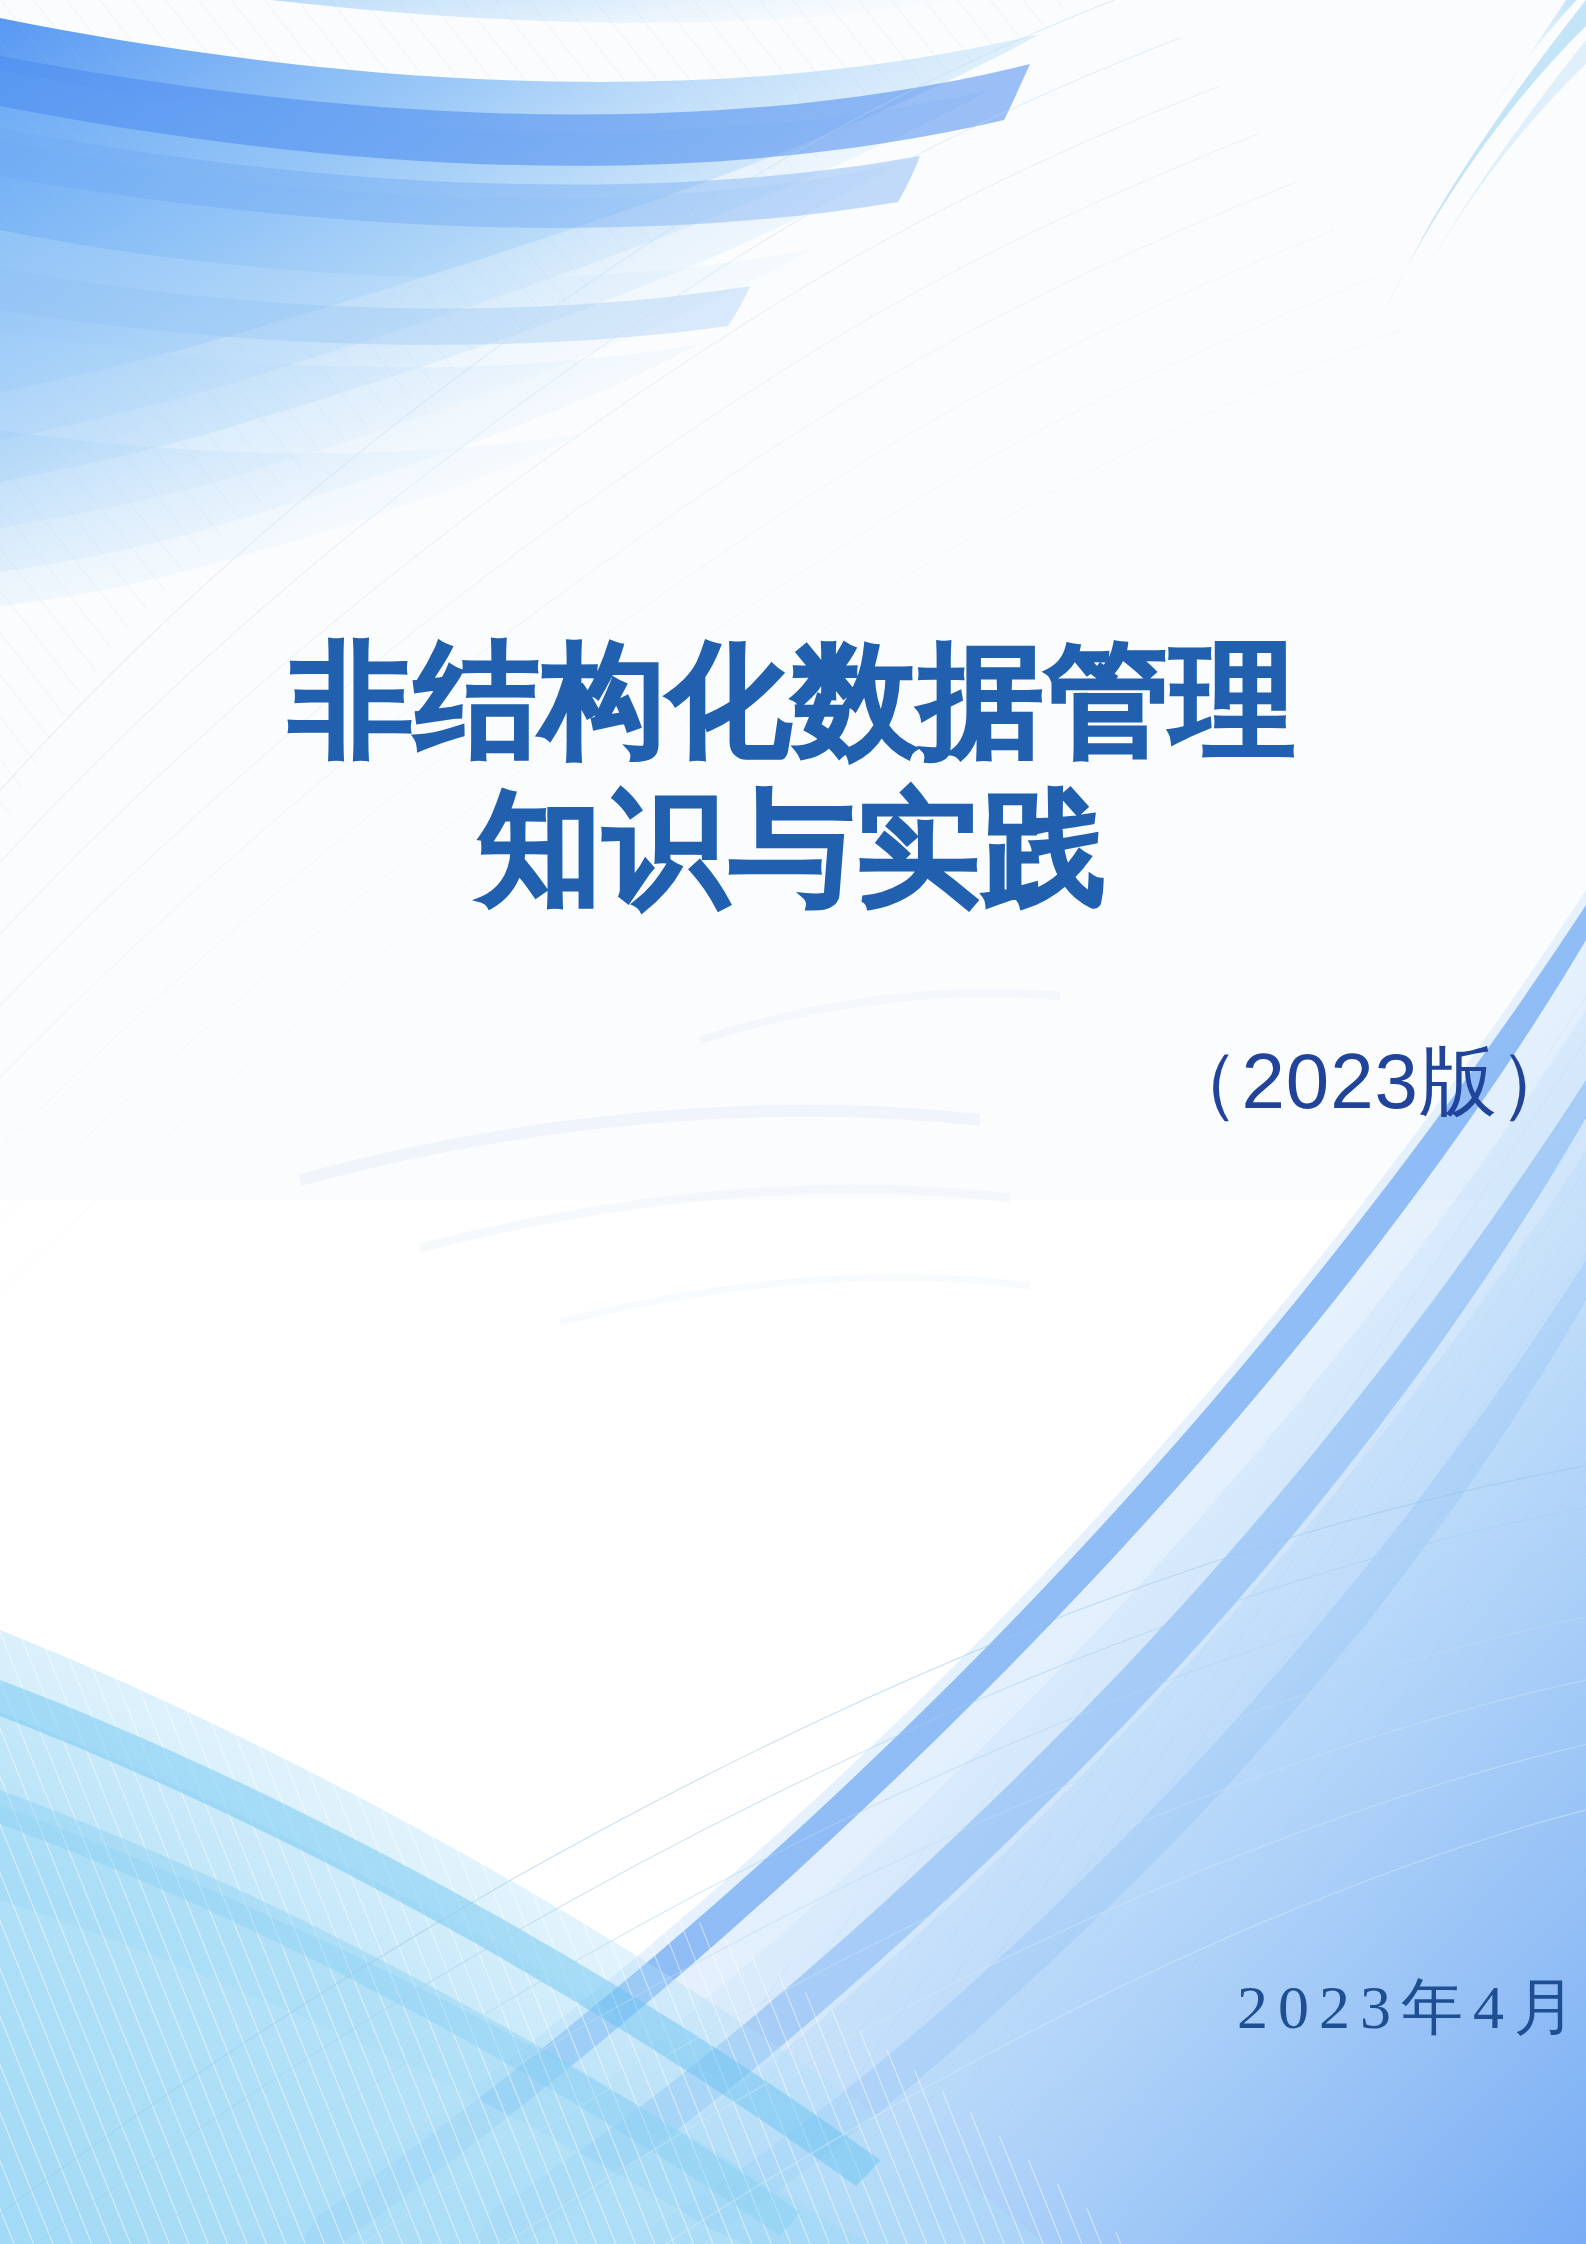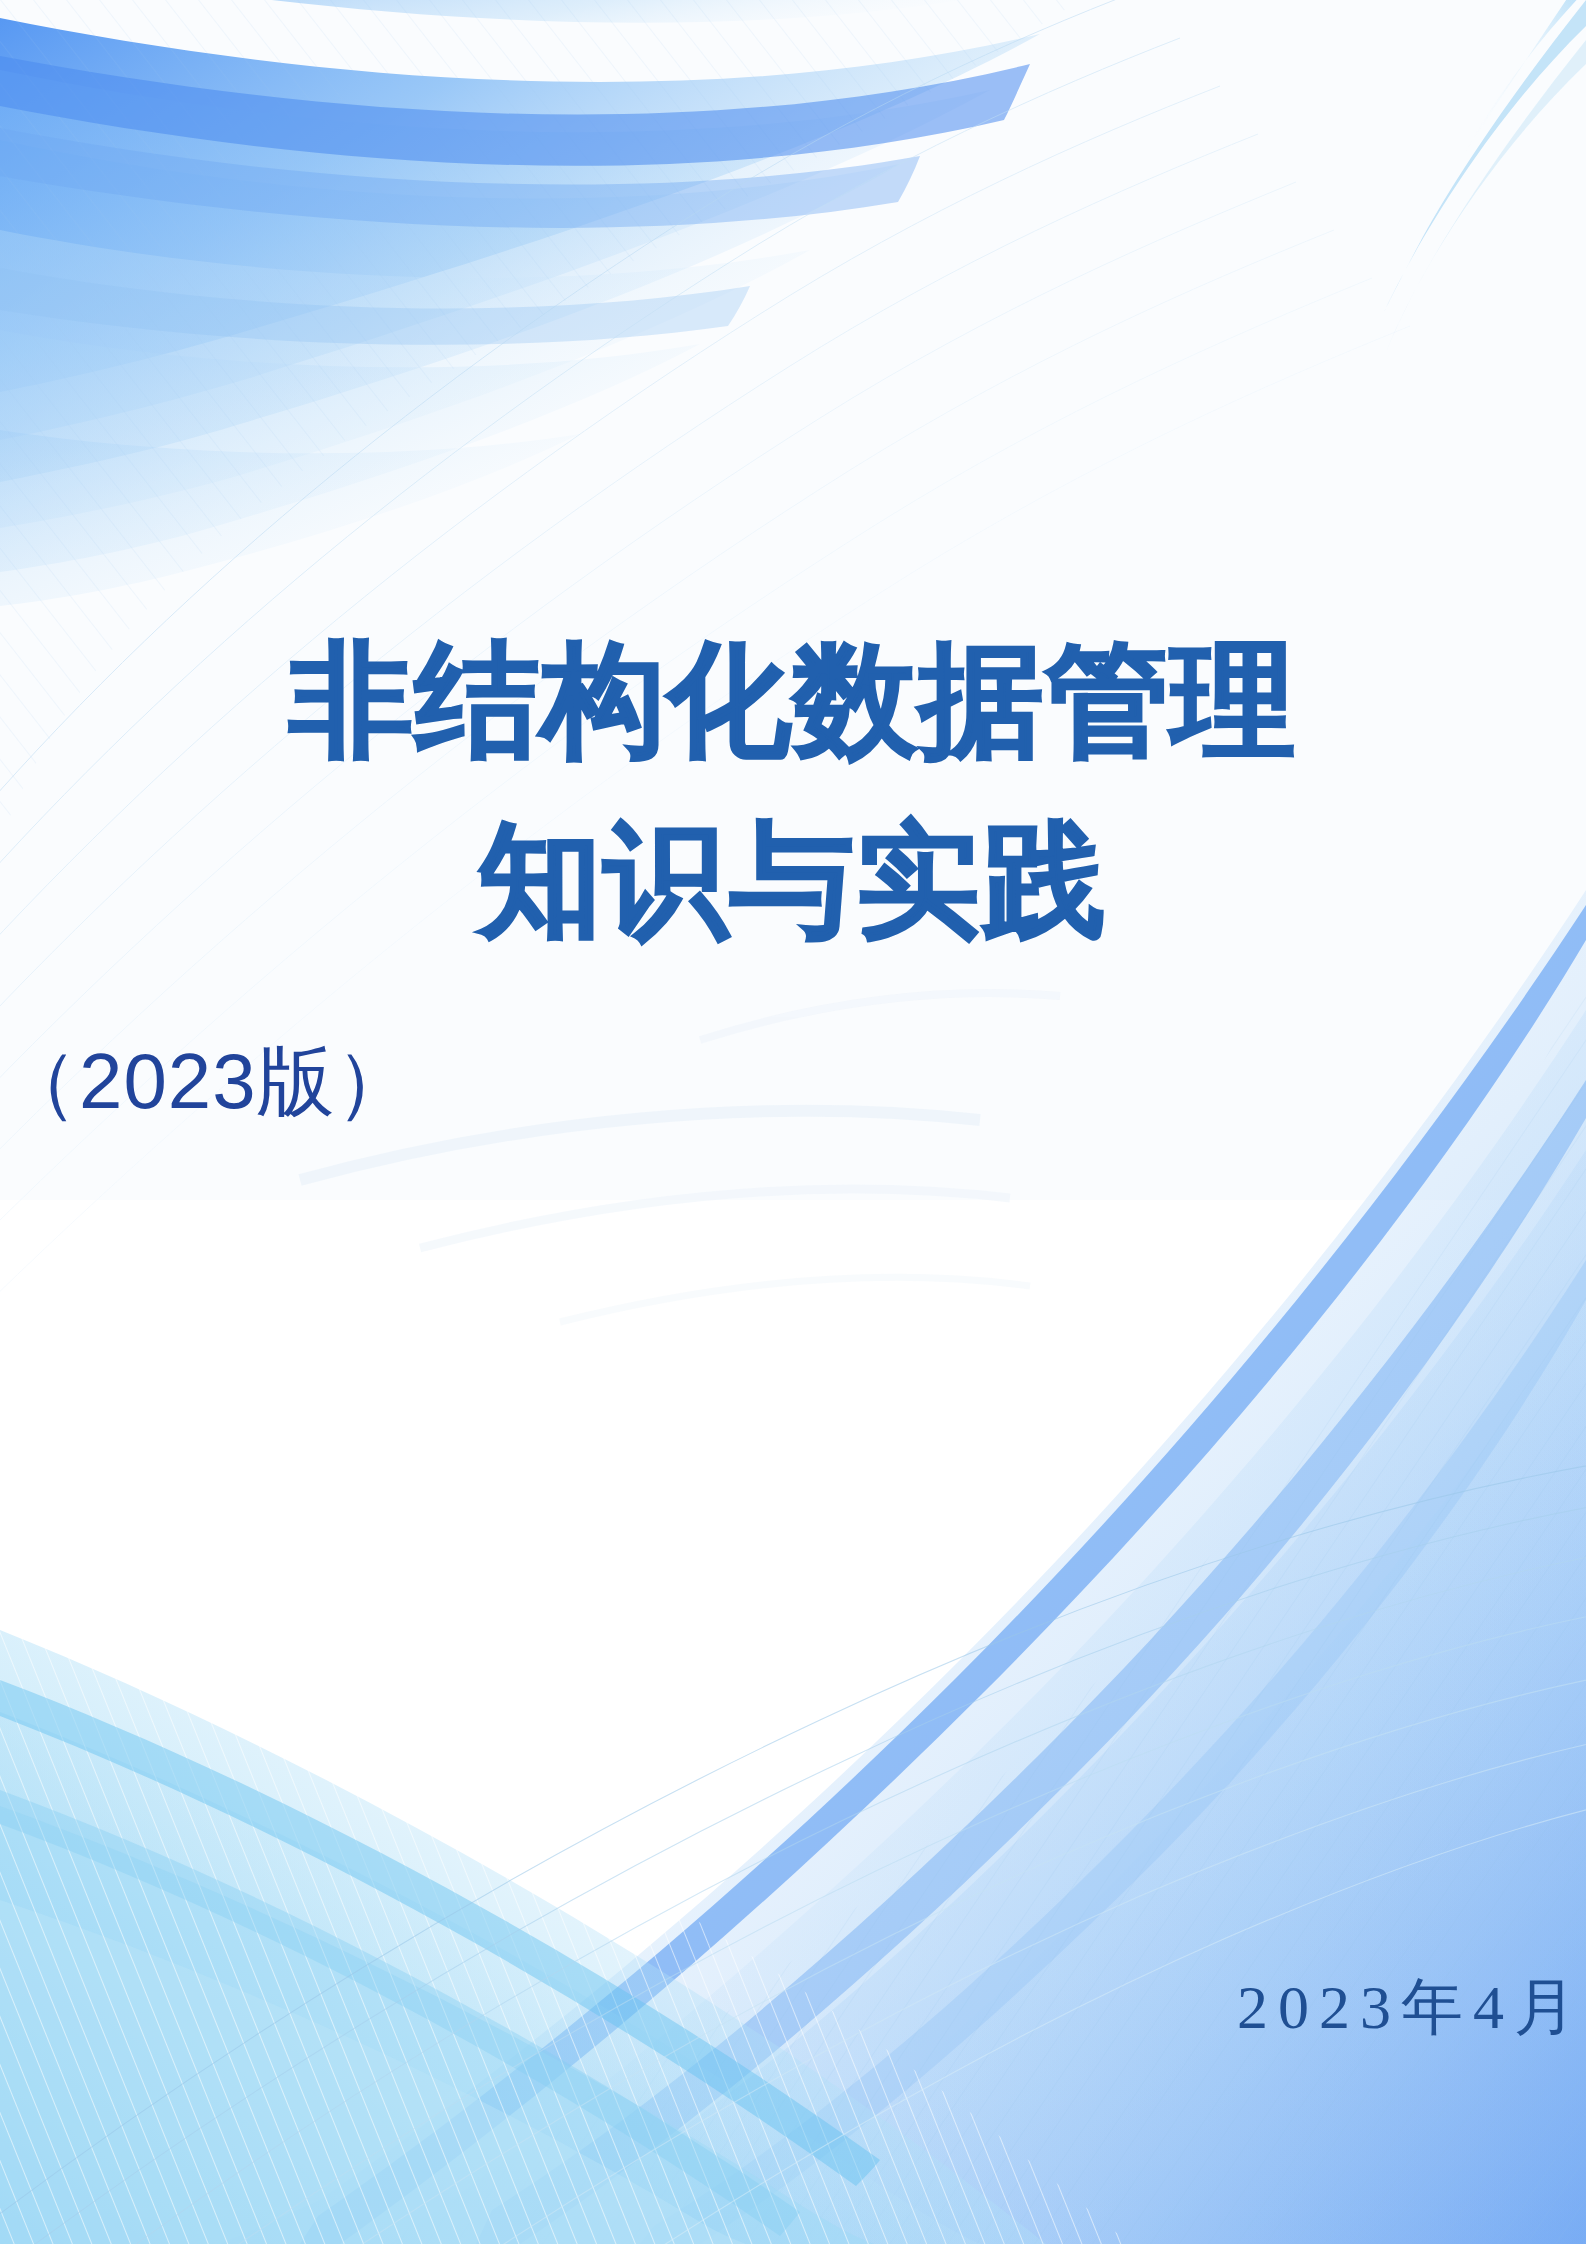--- a/index.html
+++ b/index.html
@@ -33,27 +33,27 @@
     display:block;
     color:#2160AE;
     font-weight:bold;
     font-size:124px;
     line-height:1.0;
     letter-spacing:2px;
     font-family:"Liberation Sans","DejaVu Sans",sans-serif;
     -webkit-text-stroke:2.5px #2160AE;
   }
   .title-line.l2{
-    margin-top:56px;
+    margin-top:24px;
   }
   .subtitle{
     position:absolute;
-    left:0;right:0;
+    left:0;right:9px;
     top:1042px;
-    text-align:left;
+    text-align:right;
     color:#21449B;
     font-size:78px;
     line-height:1.0;
     letter-spacing:1px;
     font-family:"Liberation Sans","DejaVu Sans",sans-serif;
   }
   .date{
     position:absolute;
     left:0;right:0;
     top:1976px;

